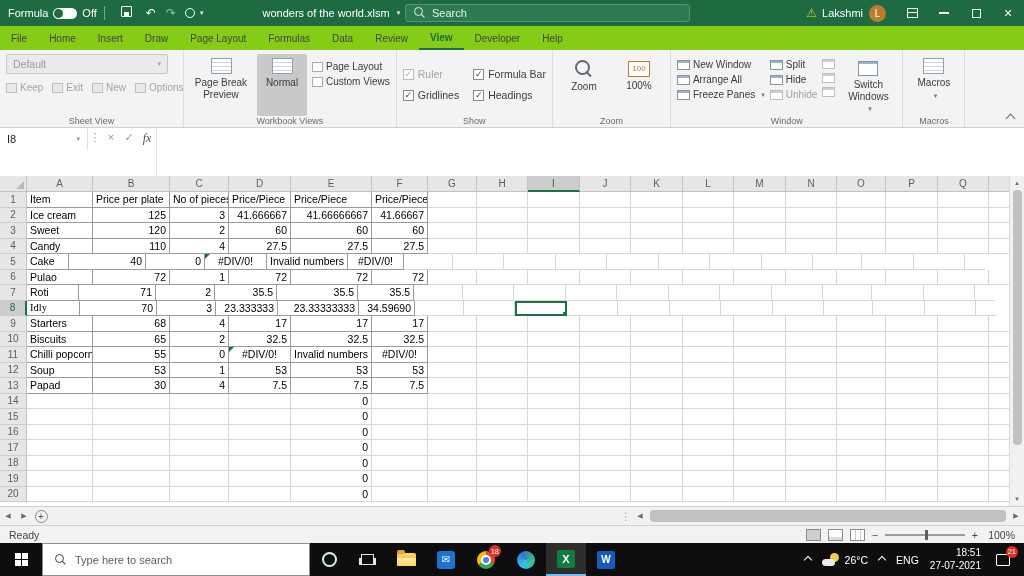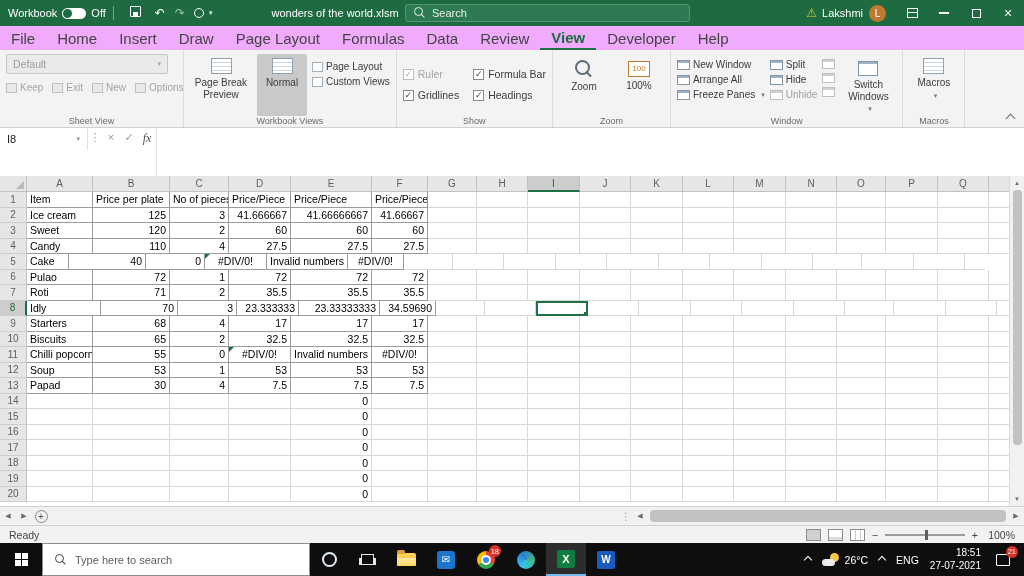--- a/index.html
+++ b/index.html
@@ -29,21 +29,21 @@
   .uname{margin-right:6px}
   .avatar{width:17px;height:17px;border-radius:50%;background:#BE7B2F;color:#fff;font-size:10px;display:flex;align-items:center;justify-content:center;margin-right:10px}
   .winbtn{width:32px;height:26px;display:flex;align-items:center;justify-content:center;color:#fff}
   .ribdisp{width:11px;height:10px;border:1.2px solid #fff;position:relative;display:inline-block}
   .ribdisp::after{content:"";position:absolute;left:0;right:0;top:3px;height:1.2px;background:#fff}
   .minbar{width:10px;height:1.4px;background:#fff;display:inline-block}
   .maxbox{width:9px;height:9px;border:1.2px solid #fff;display:inline-block}
   .closex{font-size:14px}
 
   
-  .tabsrow{position:absolute;top:26px;left:0;width:100%;height:24px;background:#f0abfc;display:flex;align-items:flex-start;font-size:15px;color:#444}
+  .tabsrow{position:absolute;top:26px;left:0;width:100%;height:24px;background:#84cc16;display:flex;align-items:flex-start;font-size:10px;color:#444}
   .rtab{padding:0 11px;height:100%;display:flex;align-items:center;cursor:default;white-space:nowrap}
   .rtab.active{color:#1E6B41;border-bottom:2.5px solid #1E7145;font-weight:bold}
   .tr-actions{margin-left:auto;display:flex;align-items:center;gap:4px;padding-right:10px}
   .actbtn{display:flex;align-items:center;gap:5px;color:#1E6B41;padding:2px 9px}
   .shico{width:11px;height:11px;position:relative;display:inline-block}
   .shico::before{content:"";position:absolute;left:3px;top:0;width:5px;height:5px;border:1.3px solid #1E6B41;border-radius:50%}
   .shico::after{content:"";position:absolute;left:1px;bottom:0;width:9px;height:4px;border:1.3px solid #1E6B41;border-bottom:none;border-radius:5px 5px 0 0}
   .cmico{width:12px;height:9px;border:1.3px solid #1E6B41;border-radius:2px;position:relative;display:inline-block}
   .cmico::after{content:"";position:absolute;left:2px;bottom:-4px;border:3px solid transparent;border-top-color:#1E6B41}
 
@@ -171,21 +171,21 @@
   .notif{width:14px;height:12px;border:1.3px solid #fff;border-radius:1px;display:inline-block}
   .badge.nb{top:-3px;right:-4px}
 </style>
 </head>
 <body>
 
 <div class="stage">
 
   <div class="titlebar">
     <div class="autosave">
-      <span>Workbook</span>
+      <span>Formula</span>
       <span class="toggle">
           <span class="knob"></span>
         </span>
       <span>Off</span>
     </div>
     <span class="tbdiv"></span>
     <span class="tbbtn"><span class="saveico"></span></span>
     <span class="tbbtn">↶</span>
     <span class="tbbtn dim">↷</span>
     <span class="qat">
@@ -529,42 +529,42 @@
           <div class="cell" style="width: 51px;"></div>
           <div class="cell" style="width: 52px;"></div>
           <div class="cell" style="width: 51px;"></div>
           <div class="cell" style="width: 49px;"></div>
           <div class="cell" style="width: 52px;"></div>
           <div class="cell" style="width: 51px;"></div>
           <div class="cell fill"></div>
         </div>
         <div class="grow">
           <div class="rh">7</div>
-          <div class="cell tbl" style="width: 66px;">Roti</div>
+          <div class="cell tbl" style="width: 52px;">Roti</div>
           <div class="cell r tbl" style="width: 77px;">71</div>
           <div class="cell r tbl" style="width: 59px;">2</div>
           <div class="cell r tbl" style="width: 62px;">35.5</div>
           <div class="cell r tbl" style="width: 81px;">35.5</div>
           <div class="cell r tbl" style="width: 56px;">35.5</div>
           <div class="cell" style="width: 49px;"></div>
           <div class="cell" style="width: 51px;"></div>
           <div class="cell" style="width: 52px;"></div>
           <div class="cell" style="width: 51px;"></div>
           <div class="cell" style="width: 52px;"></div>
           <div class="cell" style="width: 51px;"></div>
           <div class="cell" style="width: 52px;"></div>
           <div class="cell" style="width: 51px;"></div>
           <div class="cell" style="width: 49px;"></div>
           <div class="cell" style="width: 52px;"></div>
           <div class="cell" style="width: 51px;"></div>
           <div class="cell fill"></div>
         </div>
         <div class="grow">
           <div class="rh rhsel">8</div>
-          <div class="cell tbl" style="width: 74px;">Idly</div>
+          <div class="cell tbl" style="width: 53px; font-family: Liberation Serif, serif;">Idly</div>
           <div class="cell r tbl" style="width: 77px;">70</div>
           <div class="cell r tbl" style="width: 59px;">3</div>
           <div class="cell r tbl" style="width: 62px;">23.333333</div>
           <div class="cell r tbl" style="width: 81px;">23.33333333</div>
           <div class="cell r tbl" style="width: 56px;">34.59690</div>
           <div class="cell" style="width: 49px;"></div>
           <div class="cell" style="width: 51px;"></div>
           <div class="cell selcell" style="width: 52px;"></div>
           <div class="cell" style="width: 51px;"></div>
           <div class="cell" style="width: 52px;"></div>

